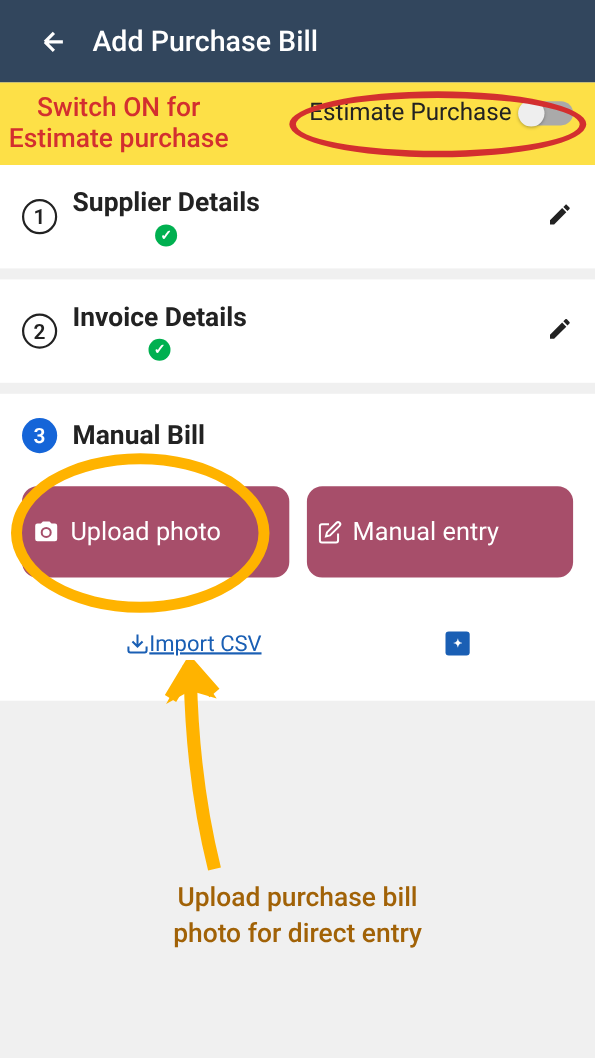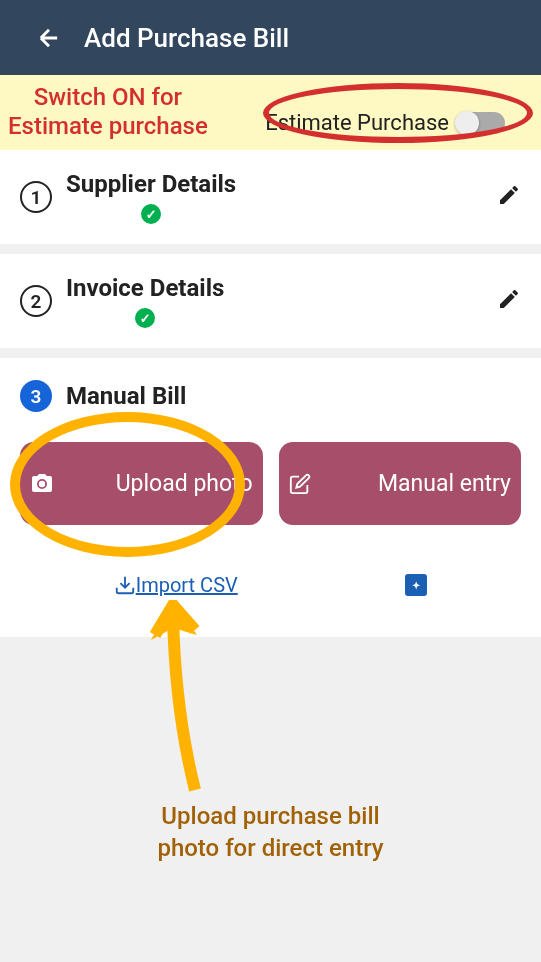--- a/index.html
+++ b/index.html
@@ -30,24 +30,24 @@
       display: flex;
       align-items: center;
       justify-content: center;
     }
     .header-title {
       color: white;
       font-size: 26px;
       font-weight: 500;
     }
     .estimate-row {
-      background: #fef9c3;
-      padding: 15px 36px;
-      display: flex;
-      align-items: flex-end;
+      background: #fde047;
+      padding: 15px 20px;
+      display: flex;
+      align-items: flex-start;
       justify-content: space-between;
       position: relative;
       min-height: 75px;
     }
     .annotation-text-1 {
       color: #d32f2f;
       font-size: 24px;
       font-weight: 500;
       line-height: 1.2;
       text-align: center;
@@ -165,21 +165,21 @@
     .action-btn {
       flex: 1;
       background: #a74e6a;
       color: white;
       border: none;
       border-radius: 14px;
       padding: 28px 10px;
       font-size: 23px;
       display: flex;
       align-items: center;
-      justify-content: space-between;
+      justify-content: flex-start;
       gap: 10px;
       cursor: pointer;
     }
     .yellow-circle-annotation {
       position: absolute;
       left: -10px;
       top: -30px;
       width: 235px;
       height: 145px;
       border: 10px solid #ffb300;

